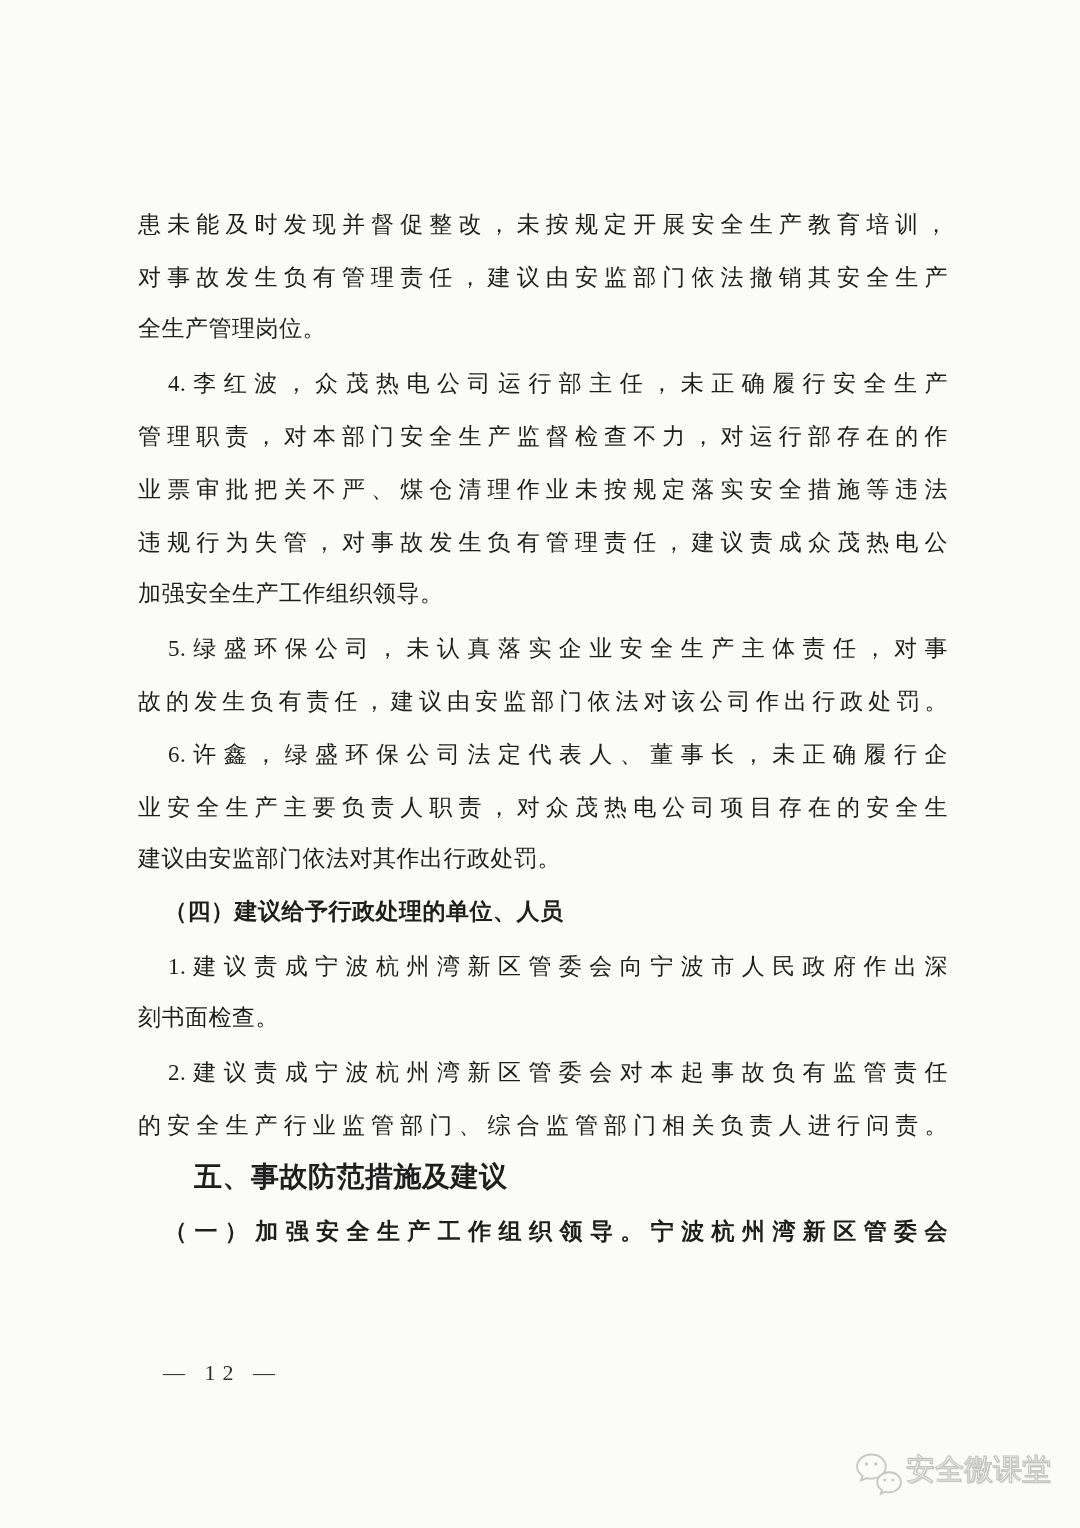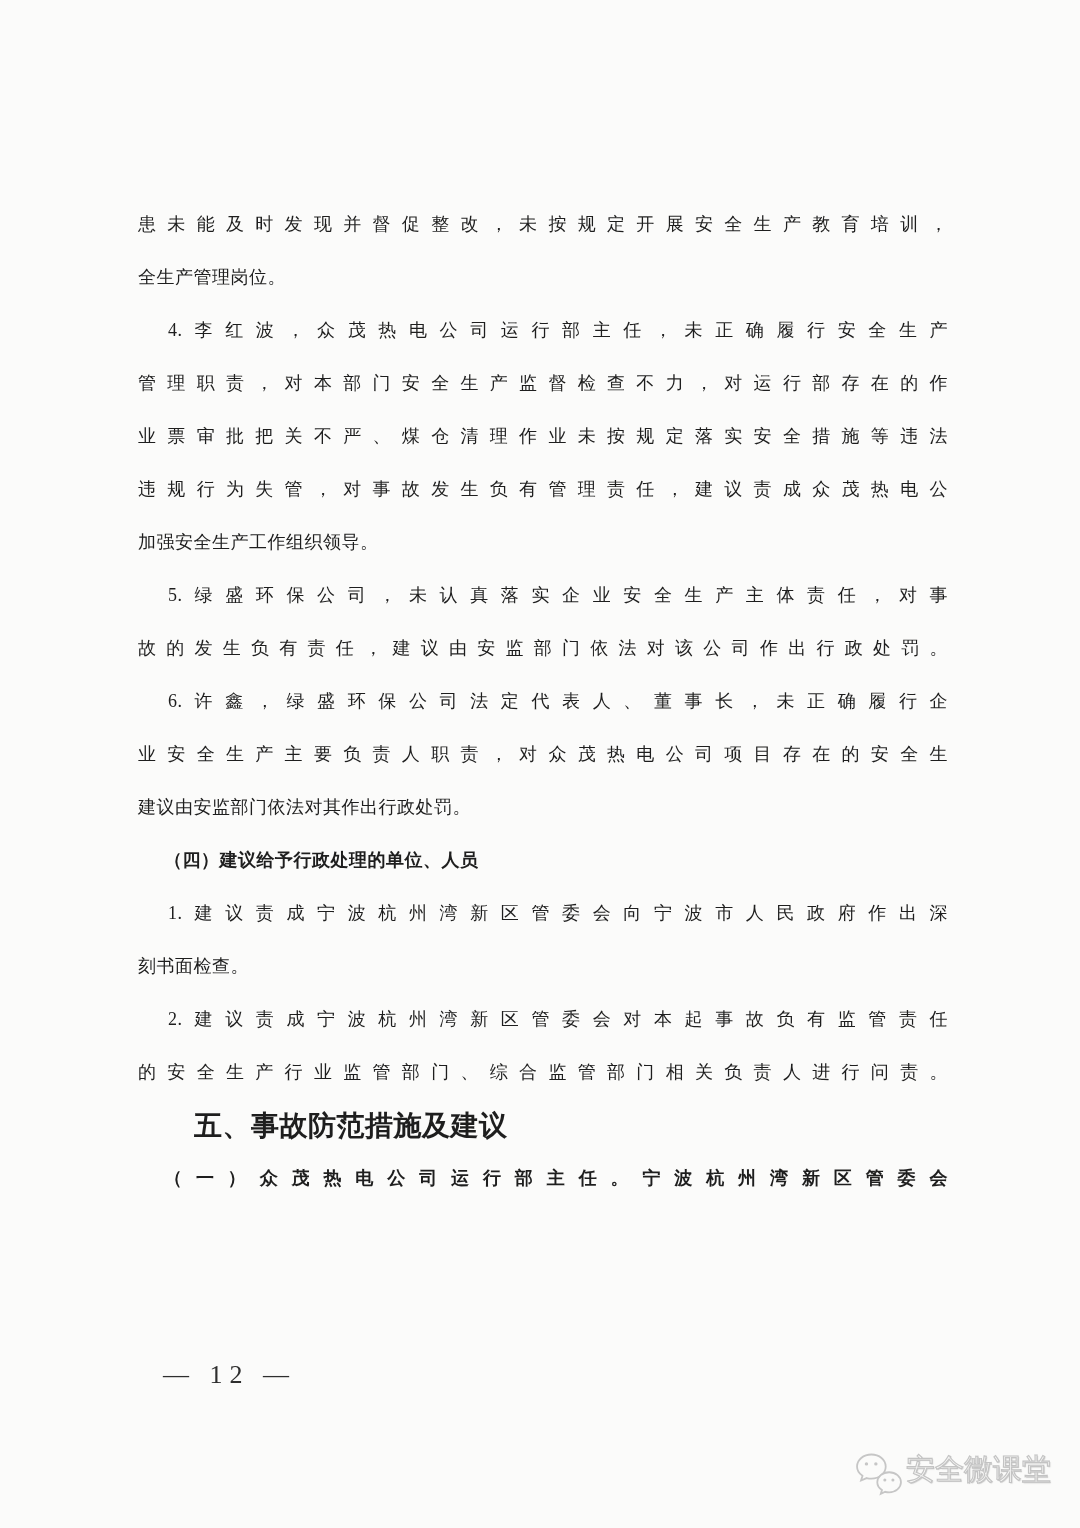--- a/index.html
+++ b/index.html
@@ -18,49 +18,50 @@
   }
   .doc-body {
     position: absolute;
     left: 138px;
     top: 198px;
     width: 810px;
   }
   .line {
     height: 53px;
     line-height: 53px;
-    font-size: 18px;
+    font-size: 23px;
     letter-spacing: 0.5px;
     white-space: nowrap;
     text-align: justify;
     text-align-last: justify;
     color: #1e1e1e;
   }
   .line.short {
     text-align: right;
     text-align-last: left;
     white-space: normal;
+    font-family: Liberation Mono, monospace;
   }
   .indent-num   { text-indent: 30px; }
   .indent-paren { text-indent: 26px; }
   .indent-2em   { text-indent: 56px; }
   .kaiti {
     font-weight: 600;
     font-family: "Liberation Serif", "DejaVu Serif", serif;
   }
   .heiti {
     font-weight: 700;
     font-size: 28px;
     font-family: "Liberation Sans", "DejaVu Sans", sans-serif;
   }
   .page-number {
     position: absolute;
     left: 163px;
     top: 1360px;
-    font-size: 26px;
+    font-size: 22px;
     letter-spacing: 7px;
     color: #2e2e2e;
     font-family: "Liberation Serif", "DejaVu Serif", serif;
   }
   .watermark {
     position: absolute;
     left: 852px;
     top: 1450px;
     display: flex;
     gap: 0;
@@ -80,38 +81,39 @@
     white-space: nowrap;
   }
 </style>
 </head>
 <body>
 
 <div class="page">
 
   <div class="doc-body">
     <div class="line">患未能及时发现并督促整改，未按规定开展安全生产教育培训，</div>
+    <div class="line">对事故发生负有管理责任，建议由安监部门依法撤销其安全生产</div>
     <div class="line short">全生产管理岗位。</div>
     <div class="line indent-num">4.李红波，众茂热电公司运行部主任，未正确履行安全生产</div>
     <div class="line">管理职责，对本部门安全生产监督检查不力，对运行部存在的作</div>
     <div class="line">业票审批把关不严、煤仓清理作业未按规定落实安全措施等违法</div>
     <div class="line">违规行为失管，对事故发生负有管理责任，建议责成众茂热电公</div>
     <div class="line short">加强安全生产工作组织领导。</div>
     <div class="line indent-num">5.绿盛环保公司，未认真落实企业安全生产主体责任，对事</div>
     <div class="line">故的发生负有责任，建议由安监部门依法对该公司作出行政处罚。</div>
     <div class="line indent-num">6.许鑫，绿盛环保公司法定代表人、董事长，未正确履行企</div>
     <div class="line">业安全生产主要负责人职责，对众茂热电公司项目存在的安全生</div>
     <div class="line short">建议由安监部门依法对其作出行政处罚。</div>
     <div class="line short indent-paren kaiti">（四）建议给予行政处理的单位、人员</div>
     <div class="line indent-num">1.建议责成宁波杭州湾新区管委会向宁波市人民政府作出深</div>
     <div class="line short">刻书面检查。</div>
     <div class="line indent-num">2.建议责成宁波杭州湾新区管委会对本起事故负有监管责任</div>
     <div class="line">的安全生产行业监管部门、综合监管部门相关负责人进行问责。</div>
     <div class="line short indent-2em heiti">五、事故防范措施及建议</div>
-    <div class="line indent-paren kaiti">（一）众茂热电公司运行部主任。宁波杭州湾新区管委会</div>
+    <div class="line indent-paren kaiti">（一）加强安全生产工作组织领导。宁波杭州湾新区管委会</div>
   </div>
 
   <div class="page-number">— 12 —</div>
 
   <div class="watermark">
     <svg class="watermark-icon" viewBox="0 0 60 58" xmlns="http://www.w3.org/2000/svg">
 
       <g stroke="#c6c6c6" stroke-width="2" fill="#fbfbfa">
         <path d="M37.5 18.5c0 7.5-7.2 13.5-16 13.5-1.8 0-3.6-.25-5.2-.7L10 34l1.6-5.2C7.8 26.4 5.5 22.7 5.5 18.5 5.5 11 12.7 5 21.5 5s16 6 16 13.5z"></path>
       </g>

